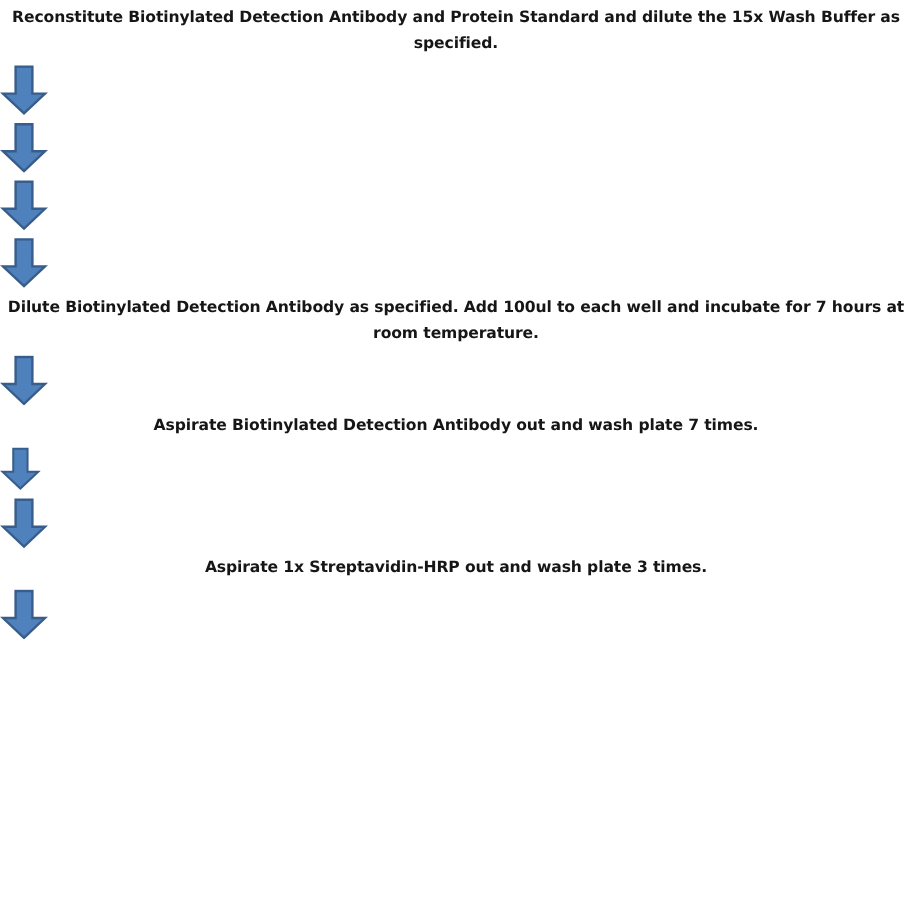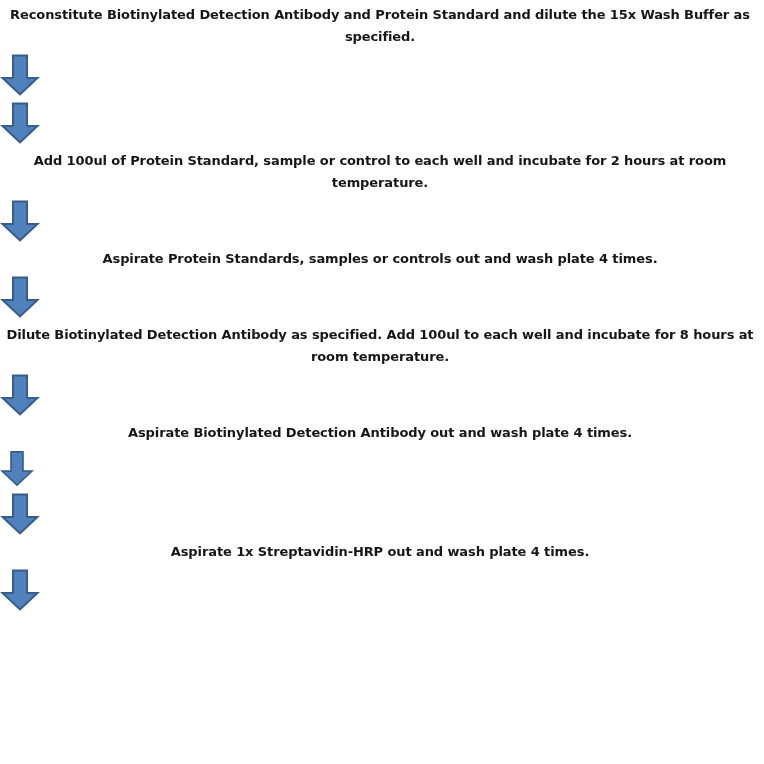--- a/index.html
+++ b/index.html
@@ -63,60 +63,58 @@
     </svg>
   </div>
 
 
   <div class="arrow">
     <svg viewBox="0 0 40 42" xmlns="http://www.w3.org/2000/svg">
       <path d="M13 1.5 H27 V24 H37.5 L20 40.5 L2.5 24 H13 Z" fill="#4f81bd"></path>
     </svg>
   </div>
 
-  <div class="step">Add 100ul of Protein Standard, sample or control to each well and incubate for 2 hours at room temperature.</div>
 
   <div class="arrow">
     <svg viewBox="0 0 40 42" xmlns="http://www.w3.org/2000/svg">
       <path d="M13 1.5 H27 V24 H37.5 L20 40.5 L2.5 24 H13 Z" fill="#4f81bd"></path>
     </svg>
   </div>
 
-  <div class="step">Aspirate Protein Standards, samples or controls out and wash plate 4 times.</div>
 
   <div class="arrow">
     <svg viewBox="0 0 40 42" xmlns="http://www.w3.org/2000/svg">
       <path d="M13 1.5 H27 V24 H37.5 L20 40.5 L2.5 24 H13 Z" fill="#4f81bd"></path>
     </svg>
   </div>
 
-  <div class="step">Dilute Biotinylated Detection Antibody as specified. Add 100ul to each well and incubate for 8 hours at room temperature.</div>
+  <div class="step">Dilute Biotinylated Detection Antibody as specified. Add 100ul to each well and incubate for 7 hours at room temperature.</div>
 
   <div class="arrow">
     <svg viewBox="0 0 40 42" xmlns="http://www.w3.org/2000/svg">
       <path d="M13 1.5 H27 V24 H37.5 L20 40.5 L2.5 24 H13 Z" fill="#4f81bd"></path>
     </svg>
   </div>
 
-  <div class="step">Aspirate Biotinylated Detection Antibody out and wash plate 4 times.</div>
+  <div class="step">Aspirate Biotinylated Detection Antibody out and wash plate 7 times.</div>
 
   <div class="arrow small">
     <svg viewBox="0 0 40 42" xmlns="http://www.w3.org/2000/svg">
       <path d="M13 1.5 H27 V24 H37.5 L20 40.5 L2.5 24 H13 Z" fill="#4f81bd"></path>
     </svg>
   </div>
 
 
   <div class="arrow">
     <svg viewBox="0 0 40 42" xmlns="http://www.w3.org/2000/svg">
       <path d="M13 1.5 H27 V24 H37.5 L20 40.5 L2.5 24 H13 Z" fill="#4f81bd"></path>
     </svg>
   </div>
 
-  <div class="step">Aspirate 1x Streptavidin-HRP out and wash plate 4 times.</div>
+  <div class="step">Aspirate 1x Streptavidin-HRP out and wash plate 3 times.</div>
 
   <div class="arrow">
     <svg viewBox="0 0 40 42" xmlns="http://www.w3.org/2000/svg">
       <path d="M13 1.5 H27 V24 H37.5 L20 40.5 L2.5 24 H13 Z" fill="#4f81bd"></path>
     </svg>
   </div>
 
 
 </div>
 

